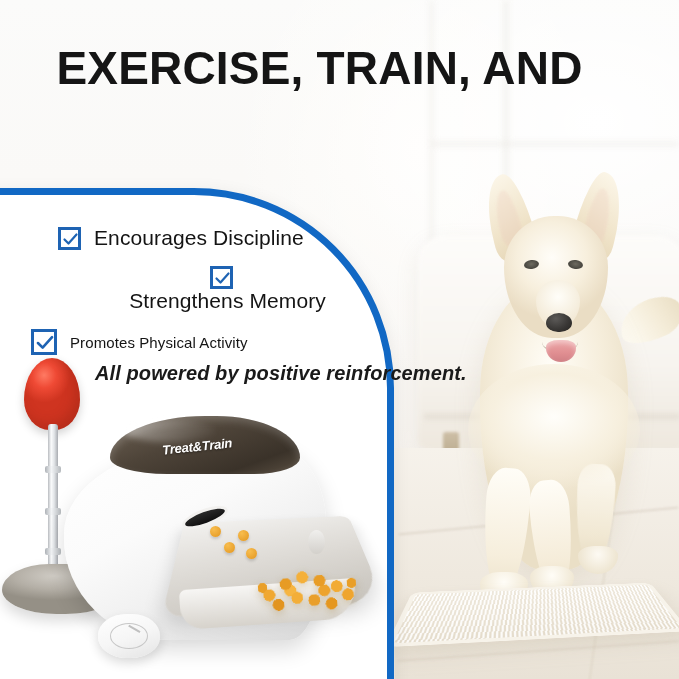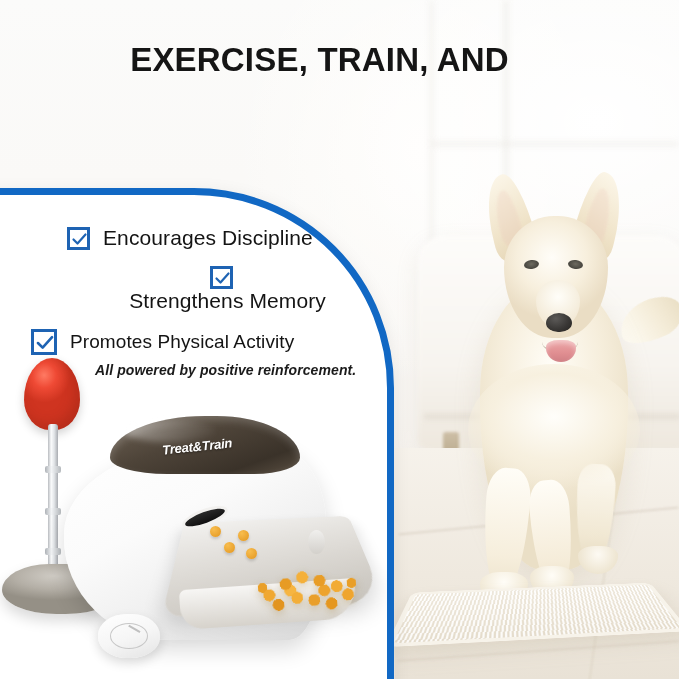--- a/index.html
+++ b/index.html
@@ -201,49 +201,49 @@
     border:7px solid #1168c4;
     border-radius:0 200px 0 0;
     box-shadow:0 4px 18px rgba(0,0,0,.08);
   }
 
   
   #headline{
     position:absolute; left:0; top:38px; width:639px;
     text-align:center;
     color:#151515;
-    font-size:33px;
+    font-size:46px;
     font-weight:700;
     line-height:1.34;
     letter-spacing:.2px;
     text-shadow:0 1px 2px rgba(255,255,255,.9);
   }
   #headline .hl-line{ display:block; white-space:nowrap; }
 
   
   #checklist{ position:absolute; left:58px; top:226px; width:330px; }
   .check-row{ display:flex; align-items:center; margin-bottom:16px; }
-  .check-row:nth-child(1){ margin-left:9px; }
+  .check-row:nth-child(1){ }
   .check-row:nth-child(2){ margin-left:9px;flex-direction:column; }
   .check-row:nth-child(3){ margin-left:-27px; }
   .checkbox{
     width:23px; height:23px; flex:0 0 23px;
     border:3px solid #1e63b3; background:#fff;
     position:relative; margin-right:13px;
   }
   .check-row:nth-child(3) .checkbox{ width:26px; height:26px; flex:0 0 26px; }
   .checkbox svg{ position:absolute; left:1px; top:1px; }
   .check-label{
     color:#141414; font-size:21px; font-weight:400; letter-spacing:.1px; white-space:nowrap;
   }
-  .check-row:nth-child(3) .check-label{ font-size:19px; }
+  .check-row:nth-child(3) .check-label{ font-size:15px; }
 
   #tagline{
     position:absolute; left:95px; top:362px; width:300px;
-    font-size:14px; font-style:italic; font-weight:700;
+    font-size:20px; font-style:italic; font-weight:700;
     color:#1a1a1a; letter-spacing:.1px; white-space:nowrap;
   }
 
   
   #target-stick{ position:absolute; left:6px; top:358px; width:110px; height:260px; }
   #target-ball{
     position:absolute; left:18px; top:0; width:56px; height:72px;
     background:radial-gradient(ellipse 46% 38% at 36% 24%,#ff7a63 0%,#ef4a35 46%,#cf3420 100%);
     border-radius:50% 50% 46% 46%/58% 58% 42% 42%;
     box-shadow:inset -5px -6px 12px rgba(140,32,18,.36), 0 4px 10px rgba(0,0,0,.18);

